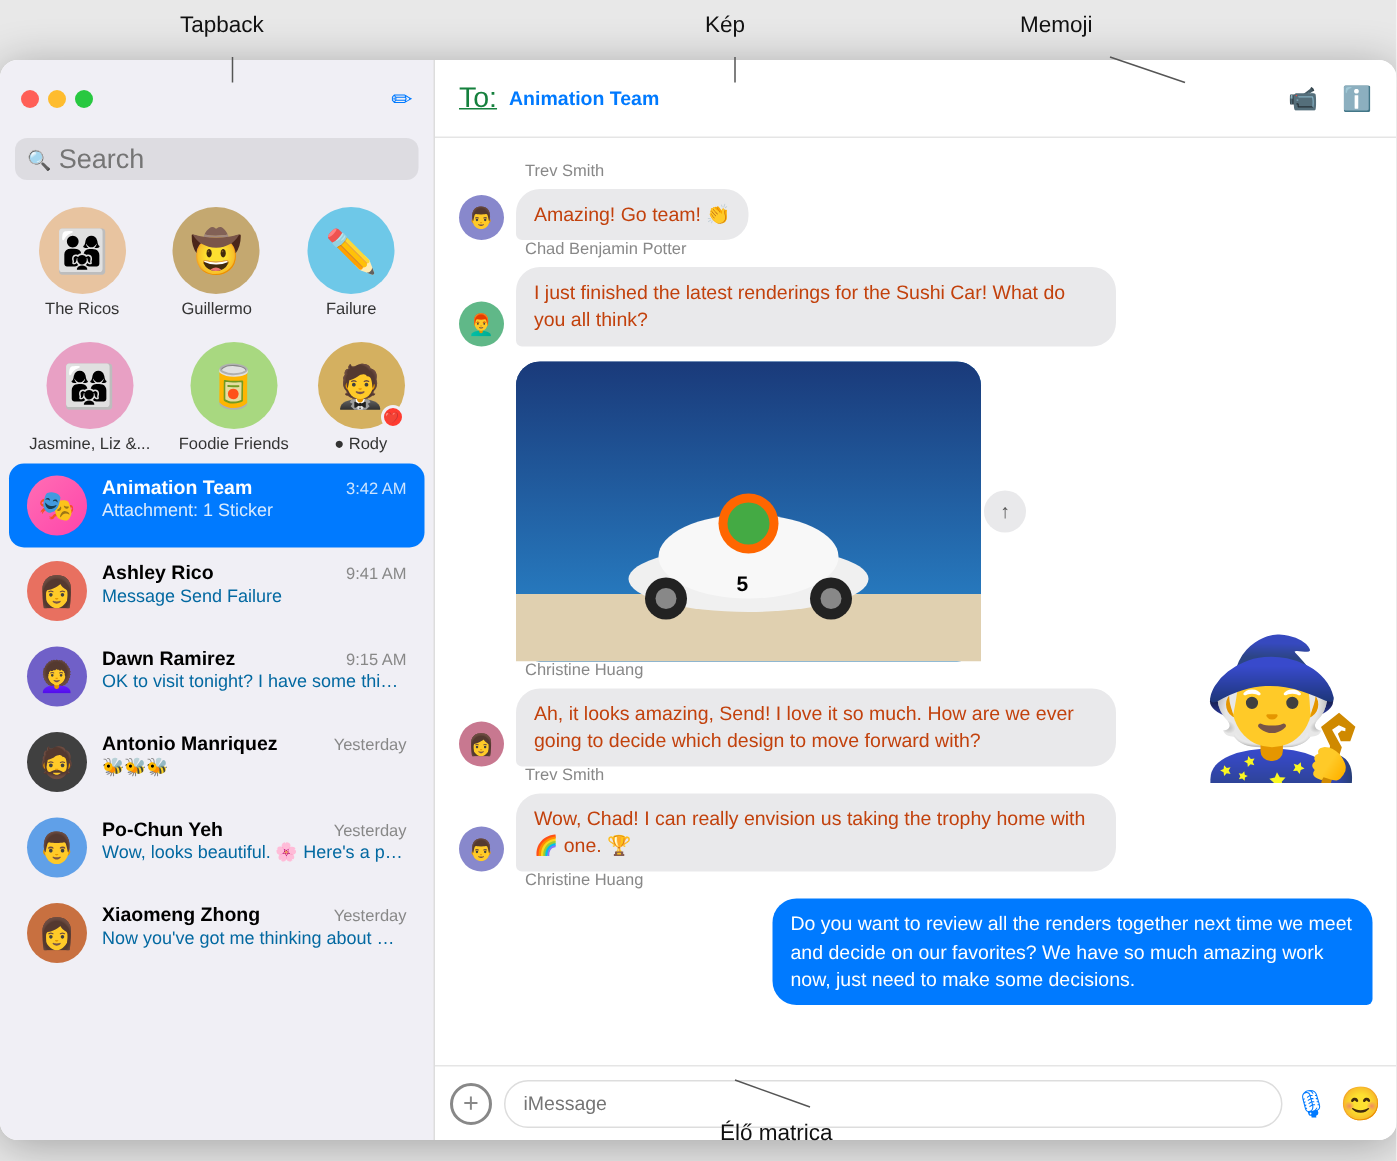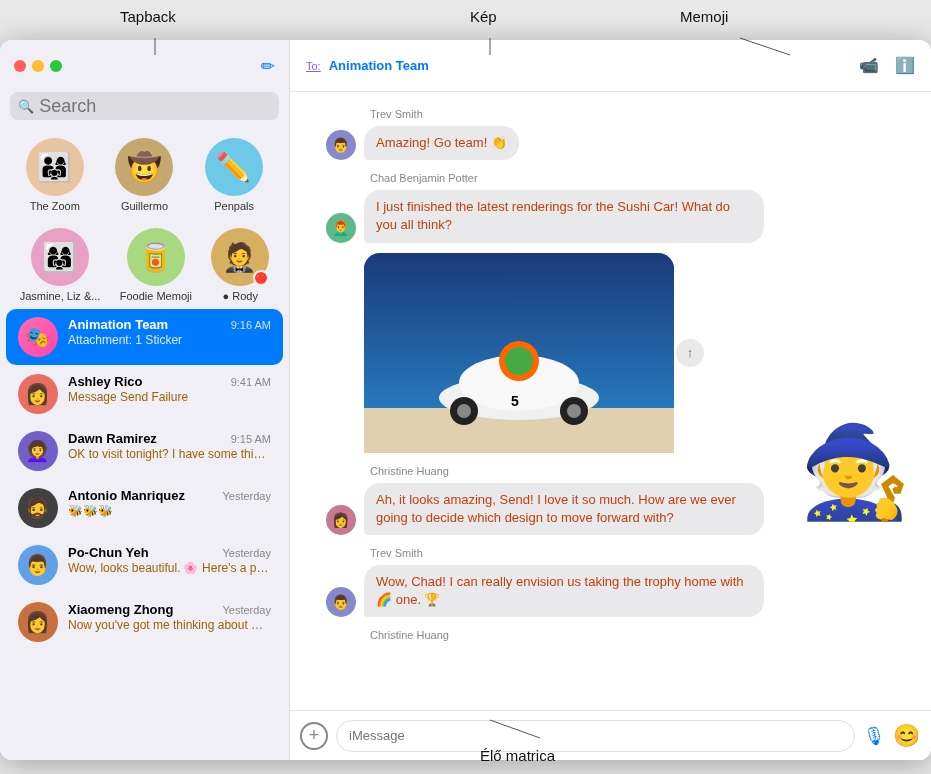--- a/index.html
+++ b/index.html
@@ -214,21 +214,21 @@
     }
     .conv-time {
       font-size: 11px;
       color: #888;
       flex-shrink: 0;
       margin-left: 4px;
     }
     .conv-item.active .conv-time { color: rgba(255,255,255,0.8); }
     .conv-preview {
       font-size: 12px;
-      color: #a16207;
+      color: #0369a1;
       white-space: nowrap;
       overflow: hidden;
       text-overflow: ellipsis;
       margin-top: 1px;
     }
     .conv-item.active .conv-preview { color: rgba(255,255,255,0.85); }
     .conv-item.active .conv-name { color: #fff; }
 
     
     .chat-area {
@@ -240,22 +240,22 @@
 
     .chat-header {
       height: 52px;
       display: flex;
       align-items: center;
       padding: 0 16px;
       border-bottom: 1px solid #e5e5e5;
       gap: 8px;
     }
     .chat-header-to {
-      font-size: 11px;
-      color: #8b5cf6;
+      font-size: 19px;
+      color: #15803d;
       text-decoration: underline;
     }
     .chat-header-name {
       font-size: 13px;
       font-weight: 600;
       color: #007aff;
       flex: 1;
     }
     .chat-header-icons {
       display: flex;
@@ -263,22 +263,20 @@
       color: #007aff;
       font-size: 18px;
     }
 
     .chat-messages {
       flex: 1;
       overflow-y: auto;
       padding: 16px 16px 8px;
       display: flex;
       flex-direction: column;
-      gap: 12px;
-      margin-left: 20px;
     }
 
     .msg-group {
       display: flex;
       flex-direction: column;
       gap: 4px;
     }
     .msg-sender-name {
       font-size: 11px;
       color: #888;
@@ -454,56 +452,56 @@
       <input type="text" placeholder="Search" style="">
     </div>
 
     <div class="pinned-section">
       <div class="pinned-contact">
         <div class="avatar-wrap">
           <div class="avatar-circle" style="background: #e8c4a0;">
             <span style="font-size:28px;">👨‍👩‍👧</span>
           </div>
         </div>
-        <span class="pinned-name">The Zoom</span>
+        <span class="pinned-name">The Ricos</span>
       </div>
       <div class="pinned-contact">
         <div class="avatar-wrap">
           <div class="avatar-circle" style="background: #c4a870;">
             <span style="font-size:28px;">🤠</span>
           </div>
         </div>
         <span class="pinned-name">Guillermo</span>
       </div>
       <div class="pinned-contact">
         <div class="avatar-wrap">
           <div class="avatar-circle" style="background: #6ec8e8;">
             <span style="font-size:28px;">✏️</span>
           </div>
         </div>
-        <span class="pinned-name">Penpals</span>
+        <span class="pinned-name">Failure</span>
       </div>
     </div>
 
     <div class="pinned-section">
       <div class="pinned-contact">
         <div class="avatar-wrap">
           <div class="avatar-circle" style="background: #e8a0c4;">
             <span style="font-size:28px;">👩‍👩‍👧</span>
           </div>
         </div>
         <span class="pinned-name">Jasmine, Liz &amp;...</span>
       </div>
       <div class="pinned-contact">
         <div class="avatar-wrap">
           <div class="avatar-circle" style="background: #a8d880;">
             <span style="font-size:28px;">🥫</span>
           </div>
         </div>
-        <span class="pinned-name">Foodie Memoji</span>
+        <span class="pinned-name">Foodie Friends</span>
       </div>
       <div class="pinned-contact">
         <div class="avatar-wrap">
           <div class="avatar-circle" style="background: #d4b060;">
             <span style="font-size:28px;">🤵</span>
           </div>
           <div class="badge" style="background: #ff3b30;">
             <span style="font-size:8px;">❤️</span>
           </div>
         </div>
@@ -511,21 +509,21 @@
       </div>
     </div>
 
     <div class="conv-list">
 
       <div class="conv-item active">
         <div class="conv-avatar" style="background: linear-gradient(135deg, #ff6eb4, #ff44aa);">🎭</div>
         <div class="conv-info">
           <div class="conv-top">
             <span class="conv-name">Animation Team</span>
-            <span class="conv-time">9:16 AM</span>
+            <span class="conv-time">3:42 AM</span>
           </div>
           <div class="conv-preview">Attachment: 1 Sticker</div>
         </div>
       </div>
 
       <div class="conv-item">
         <div class="conv-avatar" style="background: #e87060;">👩</div>
         <div class="conv-info">
           <div class="conv-top">
             <span class="conv-name">Ashley Rico</span>
@@ -656,20 +654,23 @@
       <div class="msg-group">
         <div class="msg-sender-name">Trev Smith</div>
         <div class="msg-row">
           <div class="msg-avatar-small" style="background:#8888cc;">👨</div>
           <div class="bubble incoming">Wow, Chad! I can really envision us taking the trophy home with 🌈 one. 🏆</div>
         </div>
       </div>
 
       <div class="msg-group">
         <div class="msg-sender-name">Christine Huang</div>
+        <div class="msg-row outgoing">
+          <div class="bubble outgoing">Do you want to review all the renders together next time we meet and decide on our favorites? We have so much amazing work now, just need to make some decisions.</div>
+        </div>
       </div>
 
     </div>
 
     <div class="chat-input-area">
       <div class="add-btn">+</div>
       <input class="imessage-input" type="text" placeholder="iMessage" style="">
       <div class="audio-btn">🎙</div>
       <div class="emoji-btn">😊</div>
     </div>

